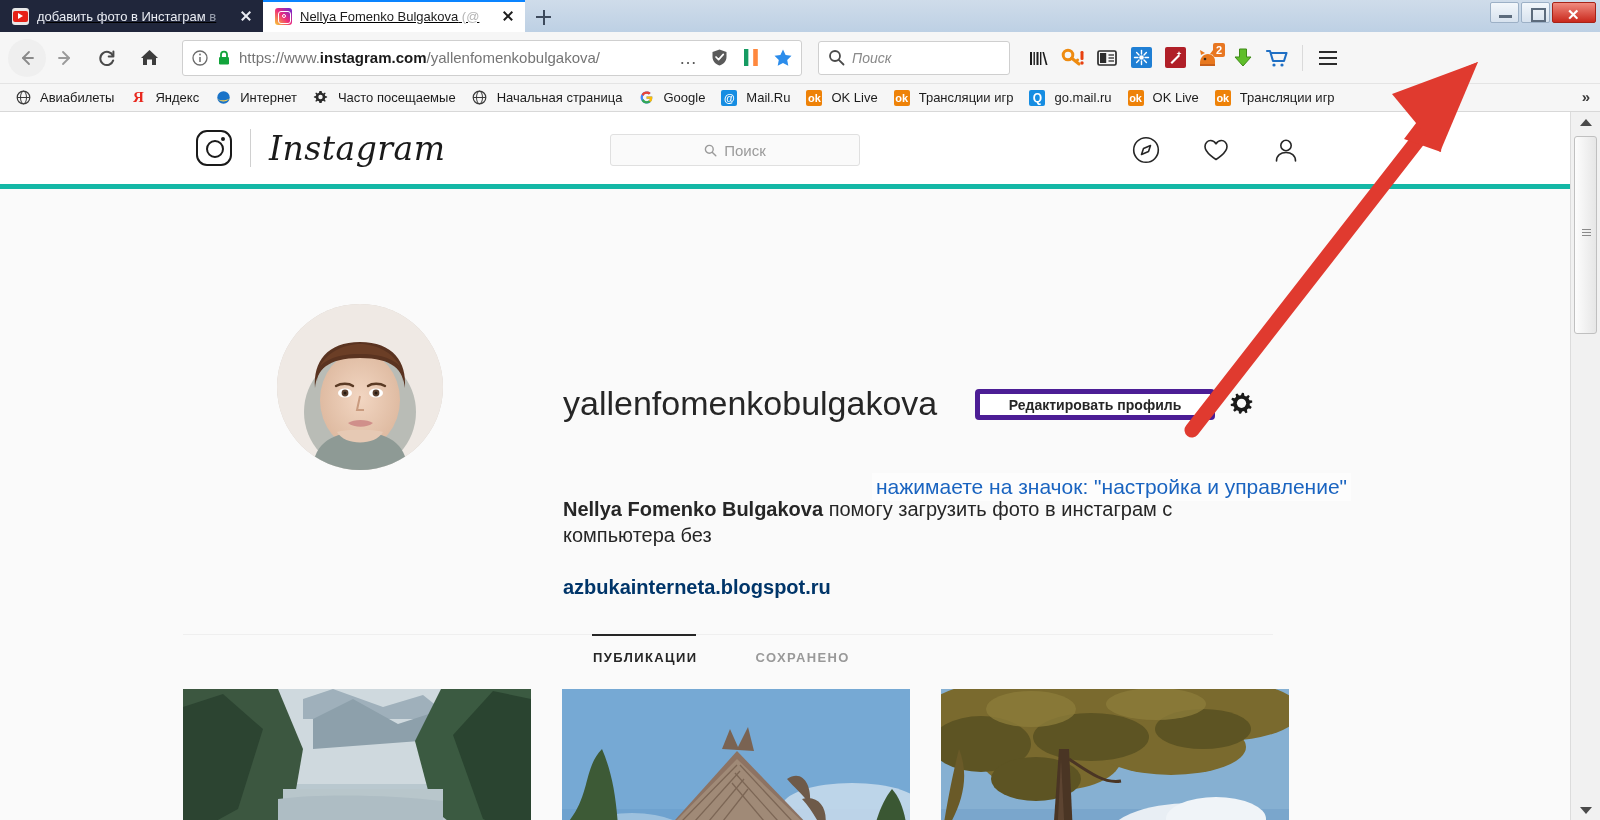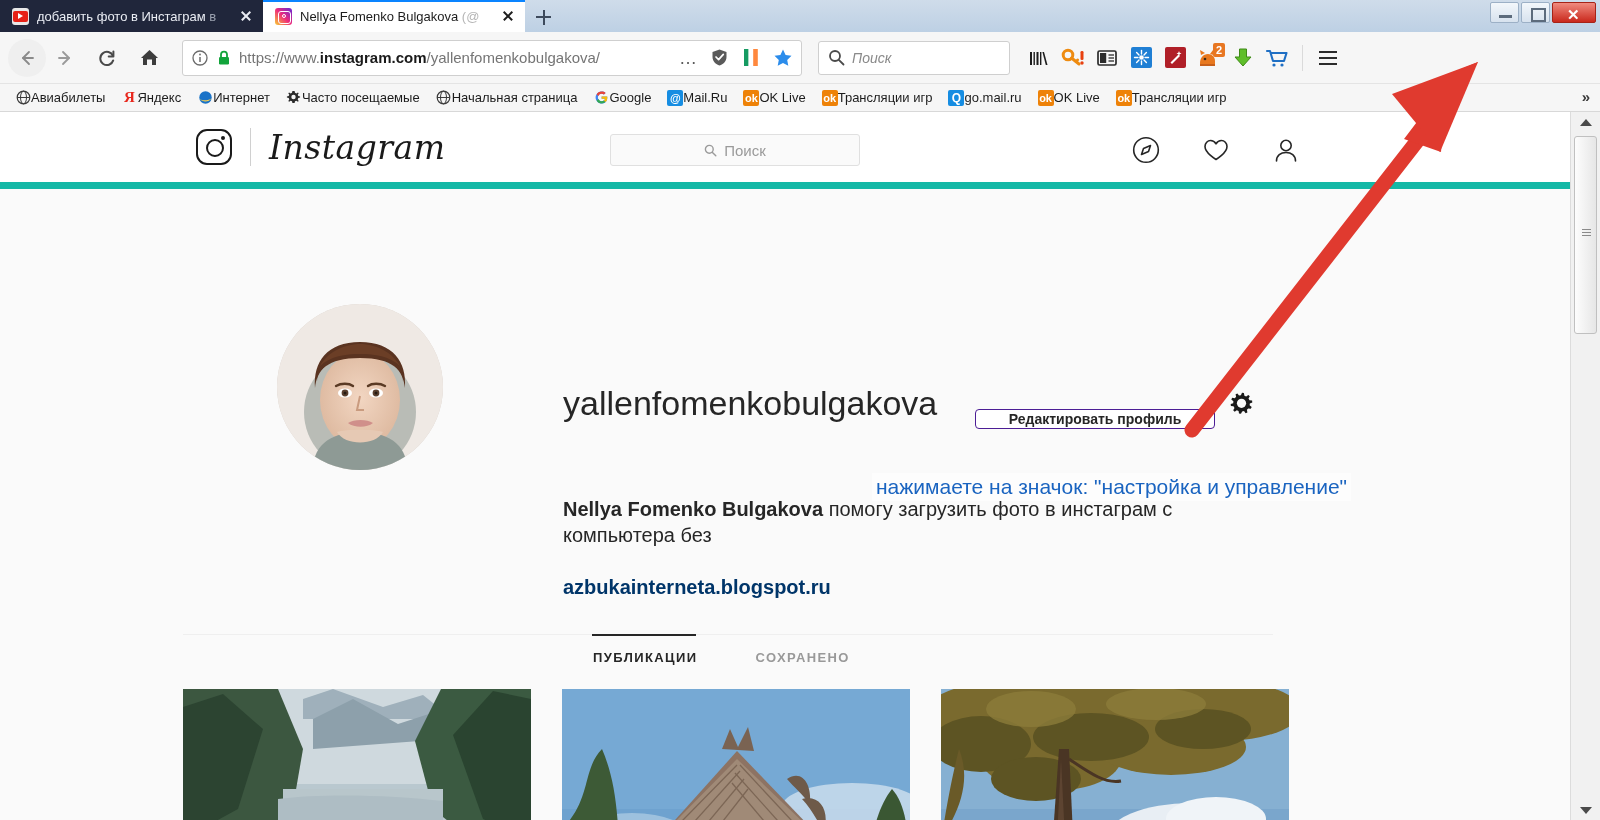--- a/index.html
+++ b/index.html
@@ -8,21 +8,21 @@
     overflow: hidden;
     font-family: "Liberation Sans", sans-serif;
     background: #fff;
   }
   #root { position: relative; width: 1600px; height: 820px; overflow: hidden; }
 
   
   .titlebar {
     position: absolute; left: 0; top: 0; width: 1600px; height: 32px;
     background: linear-gradient(#cfdcea, #bdd0e4);
-    display: flex; align-items: flex-end;
+    display: flex; align-items: flex-end; text-decoration: underline;
   }
   .tabstrip { display: flex; align-items: flex-end; height: 32px; }
   .tab {
     position: relative;
     height: 32px; display: flex; align-items: center; gap: 8px;
     padding: 0 8px 0 12px; min-width: 100px;
     font-size: 13px; cursor: default; white-space: nowrap;
   }
   .tab.inactive { background: #20263b; color: #e9ecf3; width: 263px; }
   .tab.active { background: #ffffff; color: #1d1d1d; width: 262px; }
@@ -145,40 +145,40 @@
   .hamburger i { display: block; height: 2px; background: #2b2b2b; }
   .sep { width: 1px; height: 26px; background: #dadada; margin: 0 6px; }
 
   
   .bookmarks {
     position: absolute; left: 0; top: 84px; width: 1600px; height: 28px;
     background: #f6f6f6; border-bottom: 1px solid #d8d8d8;
     display: flex; align-items: center; padding-left: 8px; gap: 2px;
     font-size: 13px; color: #1c1c1c; overflow: hidden;
   }
-  .bm { display: flex; align-items: center; gap: 0; padding: 2px 7px; cursor: pointer;
+  .bm { display: flex; align-items: center; gap: 9px; padding: 2px 7px; cursor: pointer;
         white-space: nowrap; border-radius: 2px; }
   .bmico { width: 16px; height: 16px; flex: 0 0 16px; display:flex; align-items:center;
            justify-content:center; font-size: 12px; border-radius: 2px; }
   .ok-ico { background: #ee8208; color: #fff; font-weight: bold; font-size: 11px; border-radius:2px; }
   .mail-ico { background: #168de2; color: #fff; font-weight: bold; font-size: 11px; border-radius:2px; }
   .gomail-ico { background: #168de2; color: #fff; font-weight: bold; font-size: 12px; border-radius:2px; }
   .chev2 {
     position: absolute; right: 10px; top: 4px; color: #3b3b3b; font-size: 15px;
     font-weight: bold; cursor: pointer;
   }
 
   
   .viewport {
     position: absolute; left: 0; top: 112px; width: 1600px; height: 708px;
     background: #fafafa; overflow: hidden;
   }
   .ig-header {
     position: absolute; left: 0; top: 0; width: 1570px; height: 77px;
-    background: #fff; border-bottom: 7px solid #14b8a6;
+    background: #fff; border-bottom: 5px solid #14b8a6;
     display: flex; align-items: center;
   }
   .ig-logo-wrap { display: flex; align-items: center; gap: 18px; margin-left: 196px; }
   .ig-glyph { width: 36px; height: 36px; border: 2.6px solid #1a1a1a; border-radius: 11px;
               position: relative; }
   .ig-glyph::after { content:""; position:absolute; left: 8px; top: 8px; width: 14px; height: 14px;
               border: 2.6px solid #1a1a1a; border-radius: 50%; }
   .ig-glyph .lens { position: absolute; right: 5px; top: 5px; width: 4px; height: 4px;
               background: #1a1a1a; border-radius: 50%; }
   .ig-divider { width: 1px; height: 38px; background: #d0d0d0; }
@@ -195,24 +195,24 @@
   .avatar {
     position: absolute; left: 277px; top: 192px; width: 166px; height: 166px;
     border-radius: 50%; overflow: hidden; background: #d7cfc8;
   }
   .avatar svg { display: block; }
   .pname {
     position: absolute; left: 563px; top: 272px; font-size: 34px; color: #262626;
     font-weight: 300; letter-spacing: 0px;
   }
   .editbtn {
-    position: absolute; left: 975px; top: 277px; width: 240px; height: 20px;
-    border: 1px solid #4c1d95; border-radius: 4px; background: #fff;
+    position: absolute; left: 975px; top: 277px; width: 240px; height: 31px;
+    border: 5px solid #4c1d95; border-radius: 4px; background: #fff;
     display: flex; align-items: center; justify-content: center;
-    font-size: 14px; font-weight: bold; color: #262626; cursor: pointer; margin-top: 20px;
+    font-size: 14px; font-weight: bold; color: #262626; cursor: pointer;
   }
   .gearbtn { position: absolute; left: 1229px; top: 280px; cursor: pointer; }
   .stats {
     position: absolute; left: 563px; top: 338px; display: flex; gap: 48px;
     font-size: 17px; color: #262626;
   }
   .stats b { font-weight: bold; }
   .bio {
     position: absolute; left: 563px; top: 384px; width: 710px;
     font-size: 20px; line-height: 26px; color: #262626;

